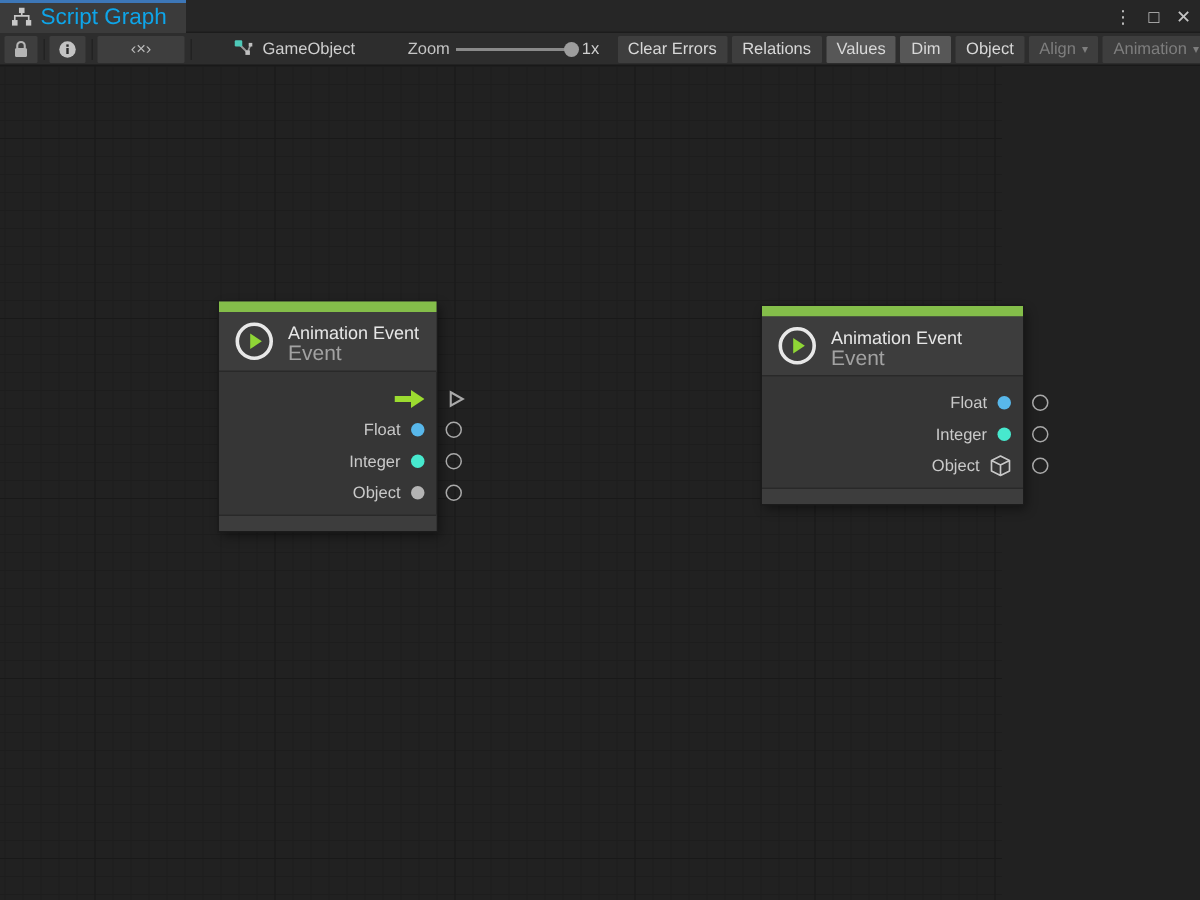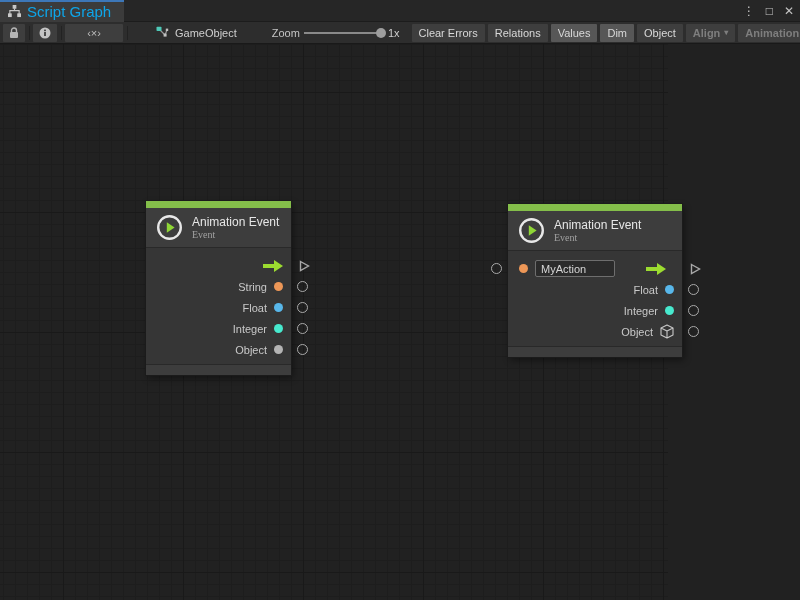--- a/index.html
+++ b/index.html
@@ -21,21 +21,21 @@
 
   
   .toolbar { position:absolute; left:0; top:22px; width:800px; height:22px;
              background:#2d2d2d; border-bottom:1px solid #191919;
              display:flex; align-items:center; overflow:hidden; }
   .tbtn { height:18px; display:flex; align-items:center; justify-content:center;
           background:#3e3e3e; color:#d8d8d8; font-size:11px; padding:0 7px;
           margin-right:3px; border-radius:1px; white-space:nowrap; flex:0 0 auto; }
   .tbtn.icon-btn { padding:0 6px; }
   .tbtn.active { background:#575757; }
-  .tbtn.disabled { color:#7e7e7e;font-weight:bold; }
+  .tbtn.disabled { color:#7e7e7e; }
   .tsep { width:1px; height:14px; background:#222; margin:0 3px 0 1px; flex:0 0 auto; }
   .ttext { font-size:11px; color:#cfcfcf; white-space:nowrap; flex:0 0 auto;text-align:center; }
   .zoom-track { position:relative; width:80px; height:2px; background:#8a8a8a;
                 margin:0 4px; flex:0 0 auto; }
   .zoom-thumb { position:absolute; right:-2px; top:-4px; width:10px; height:10px;
                 border-radius:50%; background:#9d9d9d; }
   .drop { font-size:8px; margin-left:4px; }
 
   
   .canvas { position:absolute; left:0; top:44px; width:668px; height:556px;
@@ -49,21 +49,21 @@
             background-position:63px 48px,63px 48px,3px 0,3px 0; }
 
   
   .node { position:absolute; background:#363636;
           box-shadow:0 0 0 1px #1b1b1b, 2px 3px 7px rgba(0,0,0,.45); }
   .green-bar { height:7px; }
   .node-header { height:40px; background:#3d3d3d; border-bottom:1px solid #292929;
                  display:flex; align-items:center; gap:9px; padding:0 10px; }
   .node-titles { display:flex; flex-direction:column; justify-content:center; }
   .node-title { font-size:12px; color:#e6e6e6; line-height:14px; }
-  .node-subtitle { font-size:10px; color:#a2a2a2; line-height:12px;font-family:Liberation Serif, serif; }
+  .node-subtitle { font-size:14px; color:#a2a2a2; line-height:12px; }
   .node-body { padding:7px 0 4px; }
   .node-footer { height:11px; background:#3d3d3d; border-top:1px solid #292929; }
 
   .port-row { position:relative; height:21px; display:flex; align-items:center;
               justify-content:flex-end; padding-right:8px; }
   .port-label { font-size:11px; color:#c9c9c9; margin-right:7px; }
   .port-dot { width:9px; height:9px; border-radius:50%; flex:0 0 auto; }
   .type-icon { margin-right:0; display:flex; }
   .arrow-ic { display:flex; }
   .ext-circle { position:absolute; right:-17px; top:50%; margin-top:-5.5px;
@@ -187,25 +187,20 @@
               <path d="M11 0 L20 6 L11 12 Z" fill="currentColor"></path>
             </svg>
           </span>
           <span class="ext-tri">
             <svg width="11" height="12" viewBox="0 0 11 12">
               <path d="M1.5 1.5 L9.5 6 L1.5 10.5 Z" fill="none" stroke="#a9a9a9" stroke-width="1.4"></path>
             </svg>
           </span>
         </div>
         <div class="port-row">
-          <span class="port-label">String</span>
-          <span class="port-dot" style="background-color: rgb(237, 151, 87);"></span>
-          <span class="ext-circle"></span>
-        </div>
-        <div class="port-row">
           <span class="port-label">Float</span>
           <span class="port-dot" style="background-color: rgb(88, 183, 234);"></span>
           <span class="ext-circle"></span>
         </div>
         <div class="port-row">
           <span class="port-label">Integer</span>
           <span class="port-dot" style="background-color: rgb(71, 233, 206);"></span>
           <span class="ext-circle"></span>
         </div>
         <div class="port-row">
@@ -225,37 +220,20 @@
             <circle cx="13.5" cy="13.5" r="11.3" fill="none" stroke="#e8e8e8" stroke-width="2.4"></circle>
             <path d="M10.8 8.3 L18.6 13.5 L10.8 18.7 Z" fill="currentColor"></path>
           </svg>
         </span>
         <div class="node-titles">
           <span class="node-title">Animation Event</span>
           <span class="node-subtitle">Event</span>
         </div>
       </div>
       <div class="node-body">
-        <div class="port-row action-row">
-          <span class="ext-circle left"></span>
-          <span class="port-dot" style="background-color: rgb(237, 151, 87);"></span>
-          <input class="name-input" type="text" value="MyAction" style="">
-          <span class="spacer"></span>
-          <span class="arrow-ic" style="margin-right: 8px; color: rgb(156, 220, 48);">
-            <svg width="20" height="12" viewBox="0 0 20 12">
-              <rect x="0" y="4" width="11" height="4" fill="currentColor"></rect>
-              <path d="M11 0 L20 6 L11 12 Z" fill="currentColor"></path>
-            </svg>
-          </span>
-          <span class="ext-tri">
-            <svg width="11" height="12" viewBox="0 0 11 12">
-              <path d="M1.5 1.5 L9.5 6 L1.5 10.5 Z" fill="none" stroke="#a9a9a9" stroke-width="1.4"></path>
-            </svg>
-          </span>
-        </div>
         <div class="port-row">
           <span class="port-label">Float</span>
           <span class="port-dot" style="background-color: rgb(88, 183, 234);"></span>
           <span class="ext-circle"></span>
         </div>
         <div class="port-row">
           <span class="port-label">Integer</span>
           <span class="port-dot" style="background-color: rgb(71, 233, 206);"></span>
           <span class="ext-circle"></span>
         </div>

